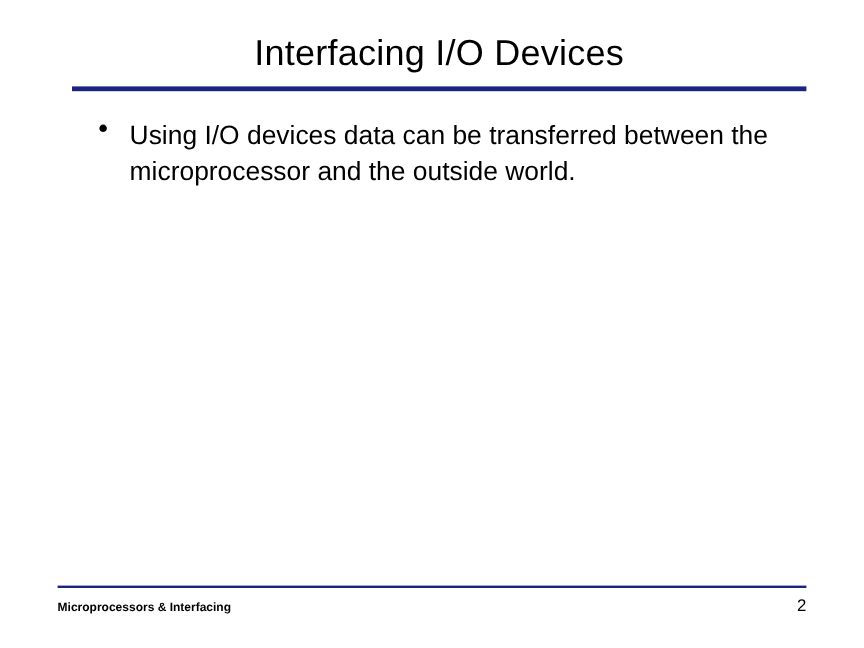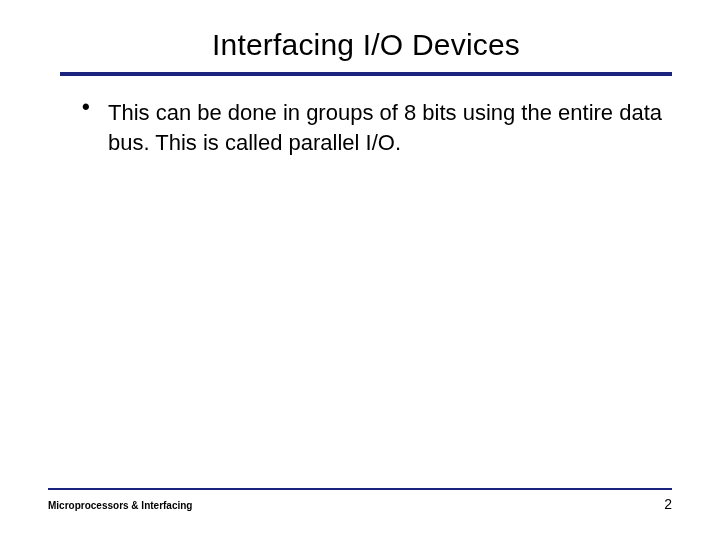--- a/index.html
+++ b/index.html
@@ -16,21 +16,21 @@
   .footer-text { font-size: 10px; font-weight: 700; }
   .page-num { font-size: 14px; }
 </style>
 </head>
 <body>
 
 <div class="slide">
   <h1 class="title">Interfacing I/O Devices</h1>
   <hr class="title-rule">
   <ul class="bullets">
-    <li>This can be done in groups of 8 bits using the entire data bus. This is called parallel I/O.</li>
+    <li>Using I/O devices data can be transferred between the microprocessor and the outside world.</li>
   </ul>
   <div class="footer">
     <hr class="footer-rule">
     <div class="footer-row">
       <span class="footer-text">Microprocessors &amp; Interfacing</span>
       <span class="page-num">2</span>
     </div>
   </div>
 </div>
 

